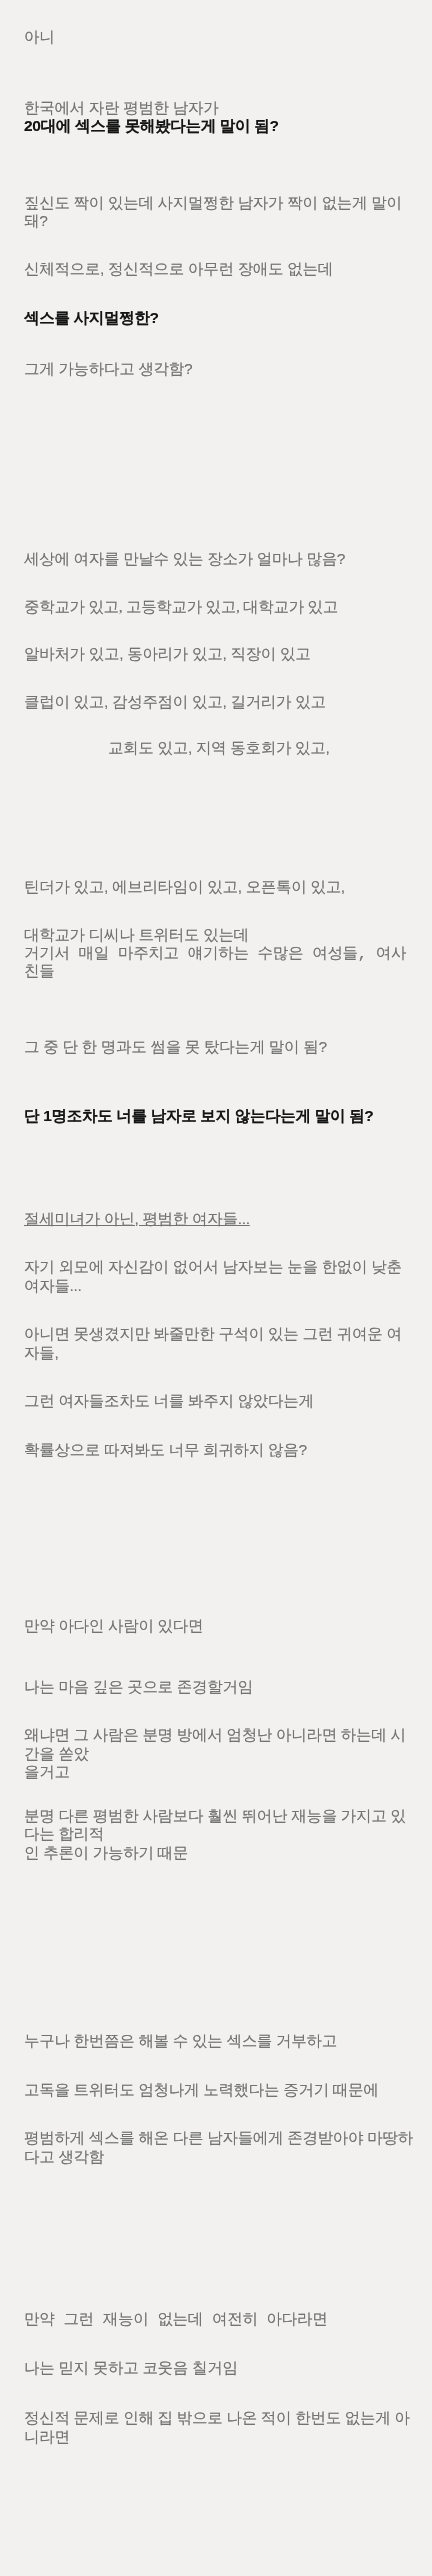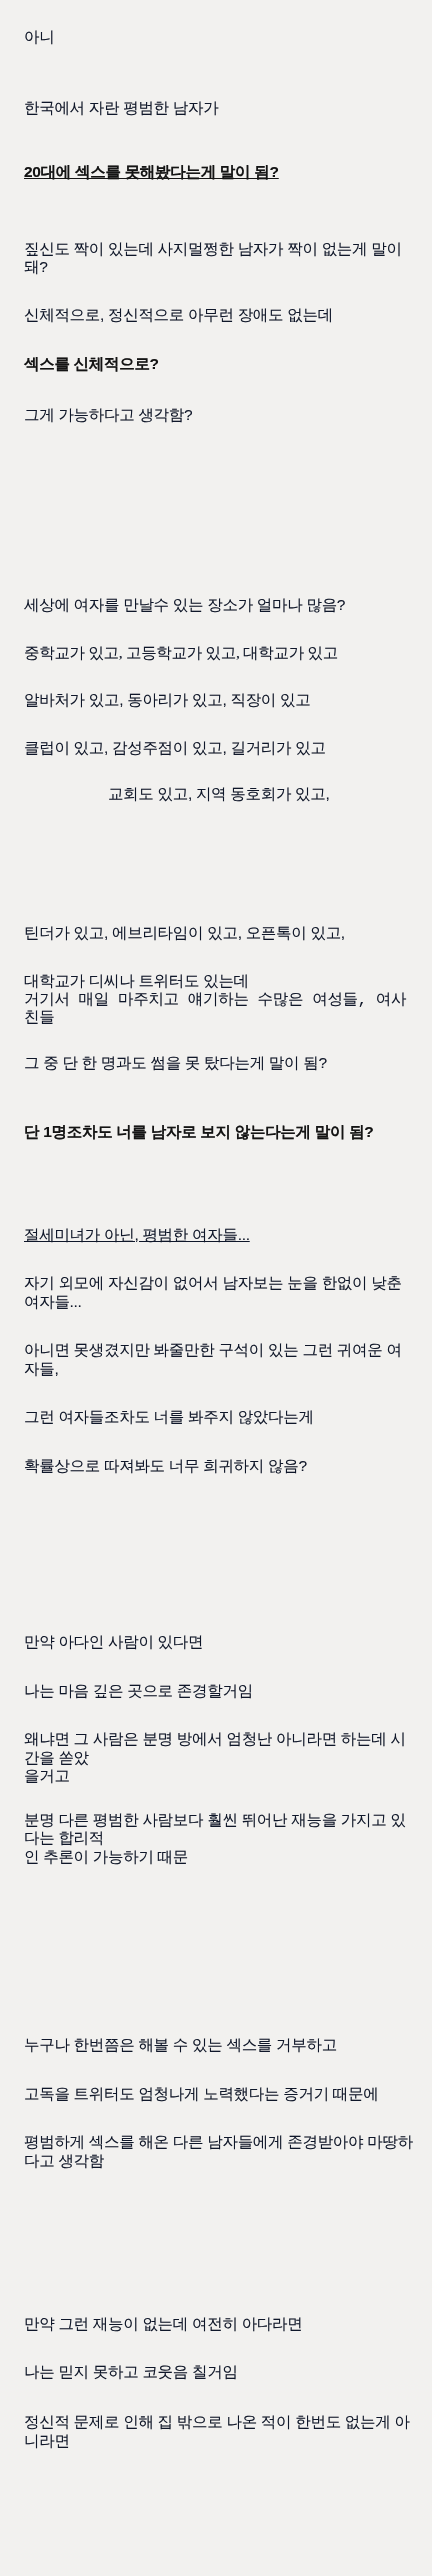--- a/index.html
+++ b/index.html
@@ -17,61 +17,61 @@
     box-sizing: border-box;
     width: 433px;
     height: 3877px;
     padding: 28px 19.6px 0 24px;
   }
   .para {
     margin: 0;
     font-size: 15.5px;
     line-height: 18.5px;
     letter-spacing: -0.3px;
-    color: #0f172a;
+    color: #737373;
     font-weight: 400;
     text-shadow: 0 0 0.5px rgba(60,60,60,0.35);
     white-space: normal;
   }
   .para.bold {
     font-weight: 700;
     color: #141414;
     text-shadow: 0 0 0.5px rgba(20,20,20,0.45);
   }
 </style>
 </head>
 <body style="background: rgb(242, 241, 239);">
 
 <main class="post">
     <p class="para" style="margin-top: 0px;"><span>아니</span></p>
     <p class="para" style="margin-top: 52px;"><span>한국에서 자란 평범한 남자가</span></p>
-    <p class="para bold" style="margin-top: 46px; text-decoration: underline;"><span>20대에 섹스를 못해봤다는게 말이 됨?</span></p>
+    <p class="para bold" style=""><span>20대에 섹스를 못해봤다는게 말이 됨?</span></p>
     <p class="para" style="margin-top: 58px;"><span>짚신도 짝이 있는데 사지멀쩡한 남자가 짝이 없는게 말이 돼?</span></p>
     <p class="para" style="margin-top: 29px;"><span>신체적으로, 정신적으로 아무런 장애도 없는데</span></p>
-    <p class="para bold" style="margin-top: 31px;"><span>섹스를 신체적으로?</span></p>
+    <p class="para bold" style="margin-top: 31px;"><span>섹스를 사지멀쩡한?</span></p>
     <p class="para" style="margin-top: 32px;"><span>그게 가능하다고 생각함?</span></p>
     <p class="para" style="margin-top: 172px;"><span>세상에 여자를 만날수 있는 장소가 얼마나 많음?</span></p>
     <p class="para" style="margin-top: 29px; font-family: Liberation Serif, serif;"><span>중학교가 있고, 고등학교가 있고, 대학교가 있고</span></p>
     <p class="para" style="margin-top: 29px;"><span>알바처가 있고, 동아리가 있고, 직장이 있고</span></p>
     <p class="para" style="margin-top: 29px;"><span>클럽이 있고, 감성주점이 있고, 길거리가 있고</span></p>
     <p class="para" style="margin-top: 28px; text-align: center;"><span>교회도 있고, 지역 동호회가 있고,</span></p>
     <p class="para" style="margin-top: 120px;"><span>틴더가 있고, 에브리타임이 있고, 오픈톡이 있고,</span></p>
     <p class="para" style="margin-top: 30px;"><span>대학교가 디씨나 트위터도 있는데</span></p>
     <p class="para" style=" font-family: Liberation Mono, monospace;"><span>거기서 매일 마주치고 얘기하는 수많은 여성들, 여사친들</span></p>
-    <p class="para" style="margin-top: 26px;"><span>그 중 단 한 명과도 썸을 못 탔다는게 말이 됨?</span></p>
+    <p class="para" style="margin-top: 56px;"><span>그 중 단 한 명과도 썸을 못 탔다는게 말이 됨?</span></p>
     <p class="para bold" style="margin-top: 51px;"><span>단 1명조차도 너를 남자로 보지 않는다는게 말이 됨?</span></p>
     <p class="para" style="margin-top: 84px; text-decoration: underline;"><span>절세미녀가 아닌, 평범한 여자들...</span></p>
     <p class="para" style="margin-top: 30px;"><span>자기 외모에 자신감이 없어서 남자보는 눈을 한없이 낮춘 여자들...</span></p>
     <p class="para" style="margin-top: 30px;"><span>아니면 못생겼지만 봐줄만한 구석이 있는 그런 귀여운 여자들,</span></p>
     <p class="para" style="margin-top: 30px;"><span>그런 여자들조차도 너를 봐주지 않았다는게</span></p>
     <p class="para" style="margin-top: 30px;"><span>확률상으로 따져봐도 너무 희귀하지 않음?</span></p>
     <p class="para" style="margin-top: 158px;"><span>만약  아다인 사람이 있다면</span></p>
-    <p class="para" style="margin-top: 30px;"><span>나는 마음 깊은 곳으로 존경할거임</span></p>
+    <p class="para" style="margin-top: 42px;"><span>나는 마음 깊은 곳으로 존경할거임</span></p>
     <p class="para" style="margin-top: 30px;"><span>왜냐면 그 사람은 분명 방에서 엄청난 아니라면 하는데 시간을 쏟았</span><br><span>을거고</span></p>
     <p class="para" style="margin-top: 25px;"><span>분명 다른 평범한 사람보다 훨씬 뛰어난 재능을 가지고 있다는 합리적</span><br><span>인 추론이 가능하기 때문</span></p>
     <p class="para" style="margin-top: 170px;"><span>누구나 한번쯤은 해볼 수 있는 섹스를 거부하고</span></p>
     <p class="para" style="margin-top: 30px;"><span>고독을 트위터도 엄청나게 노력했다는 증거기 때문에</span></p>
     <p class="para" style="margin-top: 30px;"><span>평범하게 섹스를 해온 다른 남자들에게 존경받아야 마땅하다고 생각함</span></p>
-    <p class="para" style="margin-top: 145px;"><span>만약 그런 재능이 없는데 여전히 아다라면</span></p>
+    <p class="para" style="margin-top: 145px; font-family: Liberation Mono, monospace;"><span>만약 그런 재능이 없는데 여전히 아다라면</span></p>
     <p class="para" style="margin-top: 29px;"><span>나는 믿지 못하고 코웃음 칠거임</span></p>
     <p class="para" style="margin-top: 32px;"><span>정신적 문제로 인해 집 밖으로 나온 적이 한번도 없는게 아니라면</span></p>
   </main>
 
 
 </body></html>

